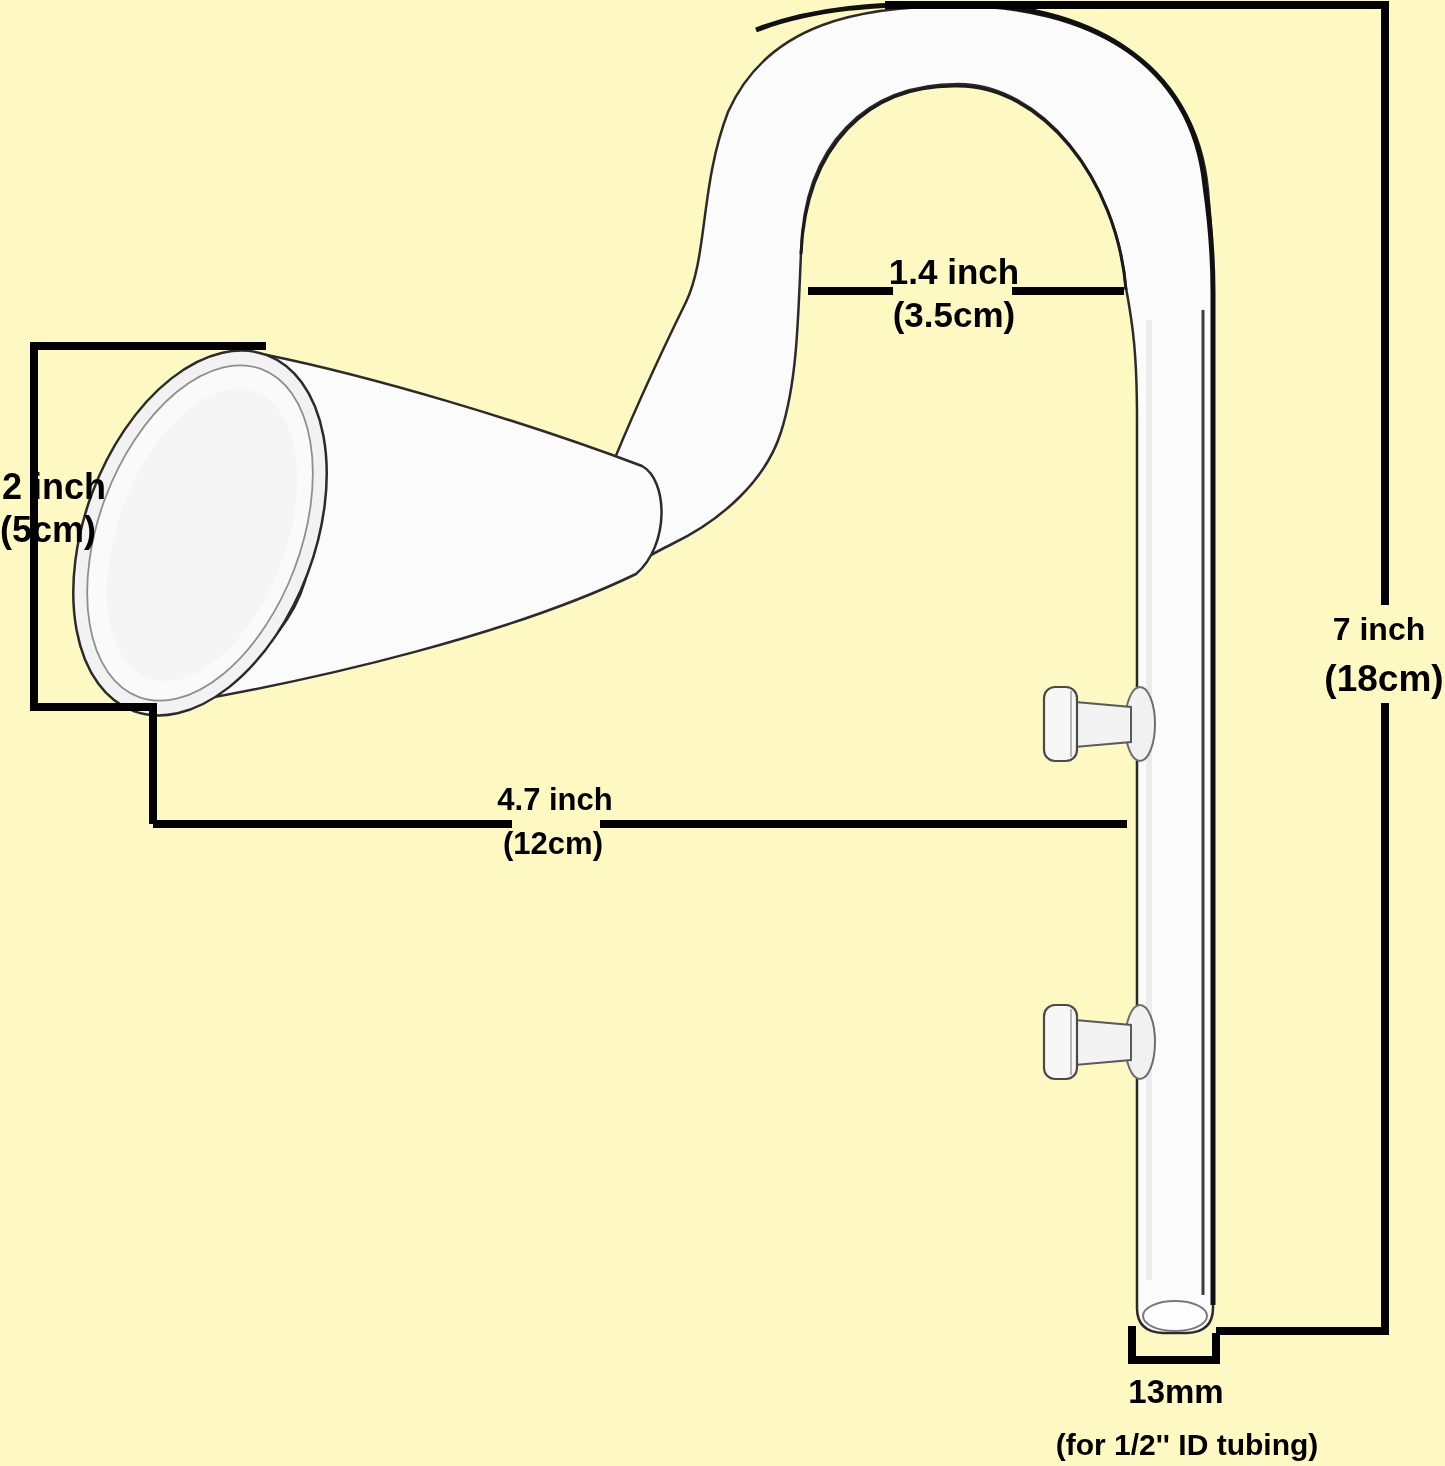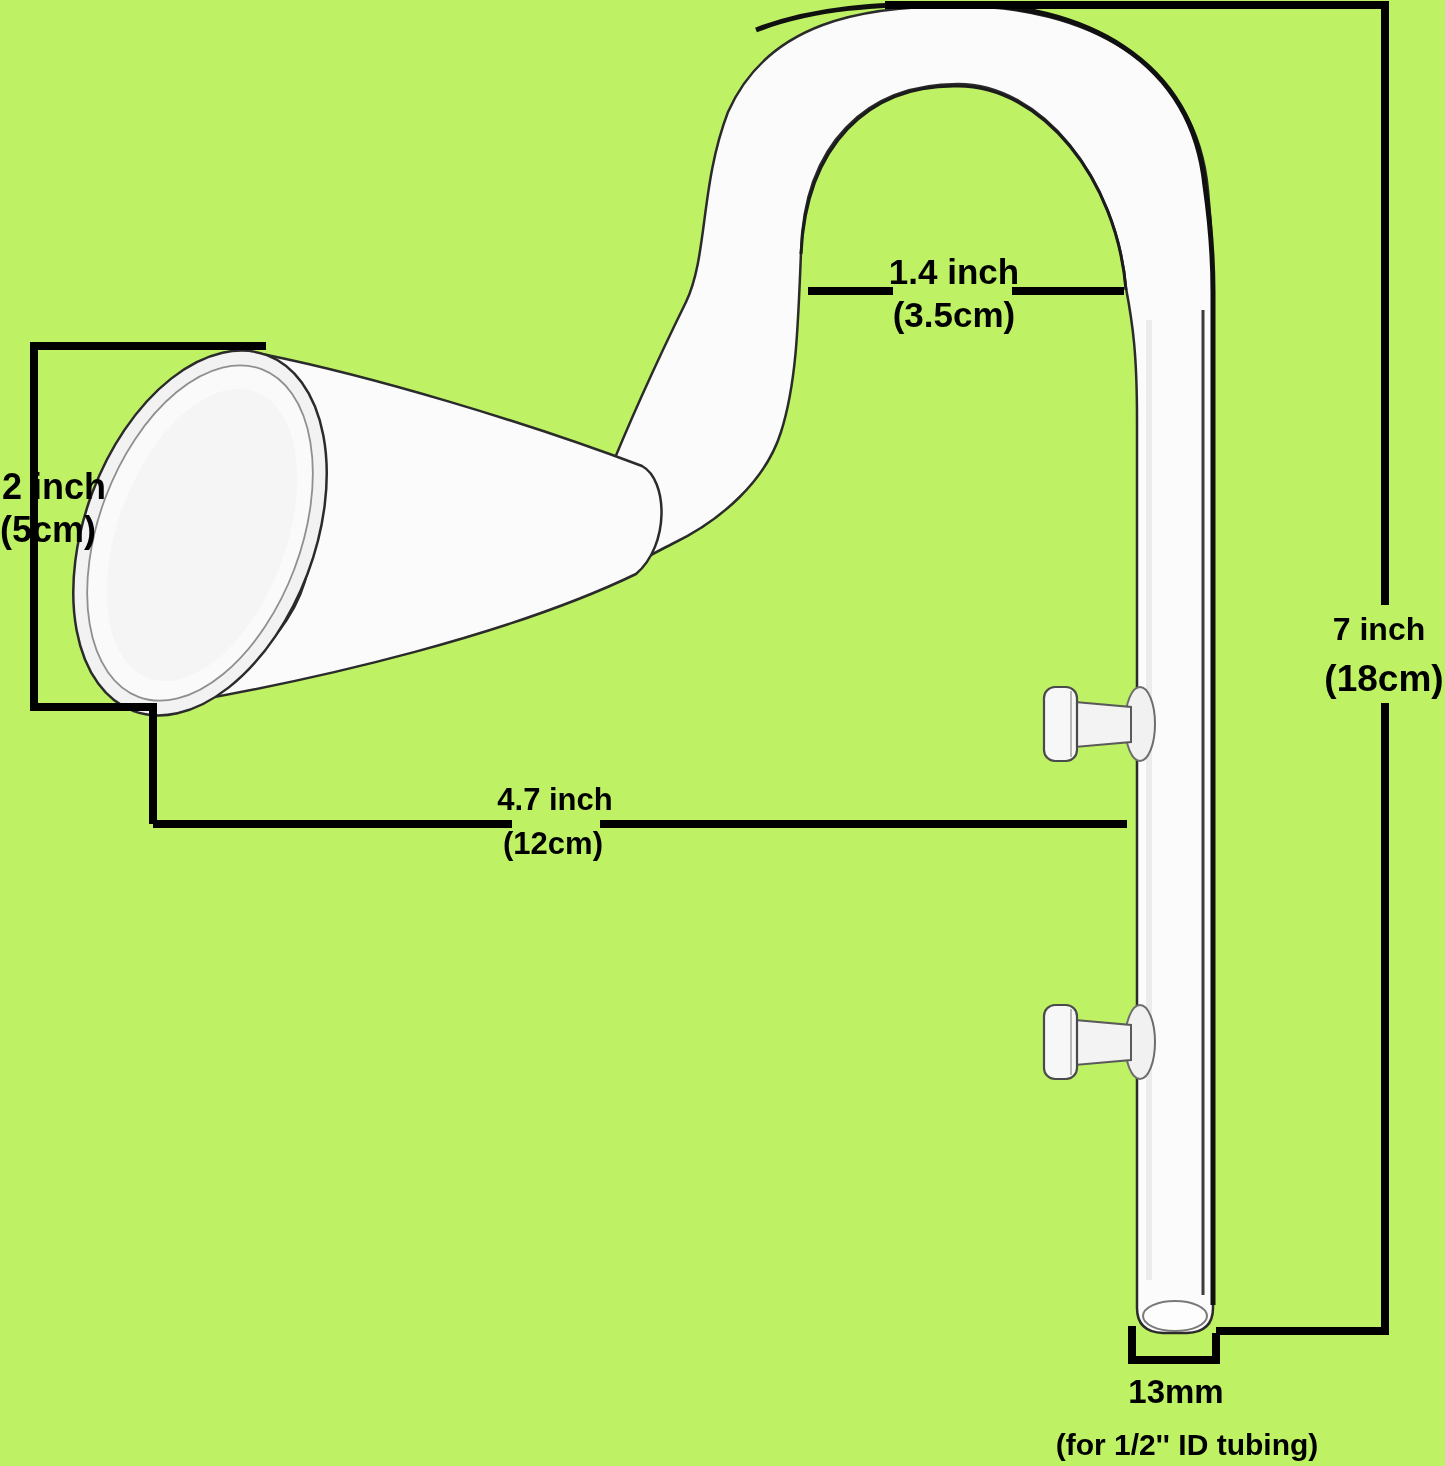--- a/index.html
+++ b/index.html
@@ -1,19 +1,19 @@
 <!DOCTYPE html>
 <html><head>
 <meta charset="utf-8">
 <style>
   html,body { margin:0; padding:0; background:#ffffff; }
   .stage {
     position:relative;
     width:1445px; height:1466px;
-    background:#bef264;
+    background:#fef9c3;
     overflow:hidden;
   }
   svg { display:block; width:1445px; height:1466px; }
   .lbl {
     font-family:"Liberation Sans", sans-serif;
     font-weight:700;
   }
   .dim {
     fill:none;
     stroke-width:8;

